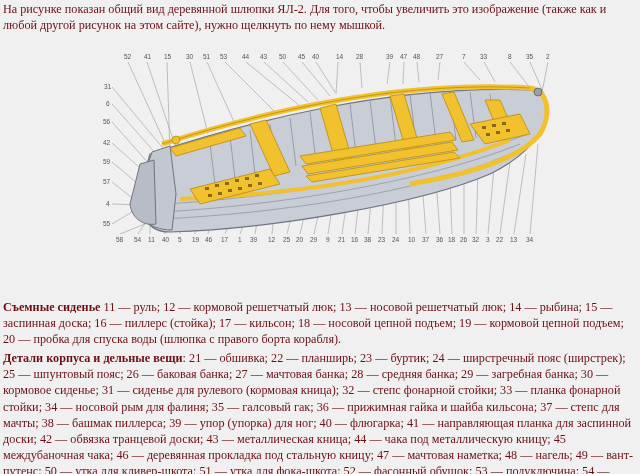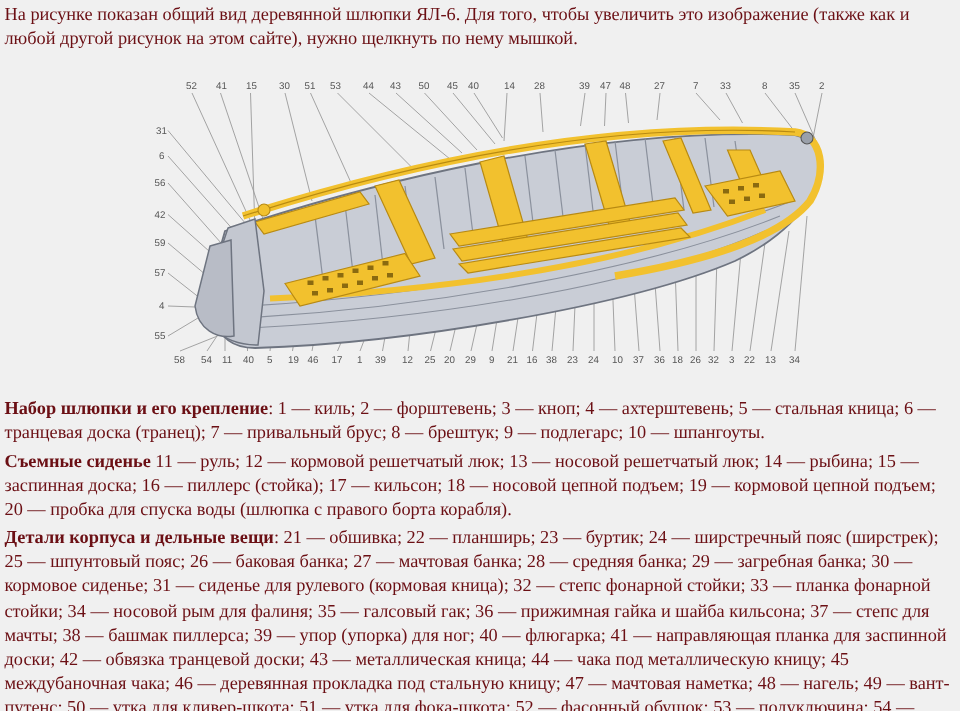--- a/index.html
+++ b/index.html
@@ -20,21 +20,21 @@
     #p1 { top: 264px; }
     #p2 { top: 299px; }
     #p3 { top: 350px; }
     .lbl { font-family: "Liberation Sans", "DejaVu Sans", sans-serif; font-size: 6.5px; fill: #555; }
   </style>
 </head>
 <body>
 
 <div class="page">
 
-  <p class="intro">На рисунке показан общий вид деревянной шлюпки ЯЛ-6. Для того, чтобы увеличить это изображение (также как и любой другой рисунок на этом сайте), нужно щелкнуть по нему мышкой.</p>
+  <p class="intro">На рисунке показан общий вид деревянной шлюпки ЯЛ-2. Для того, чтобы увеличить это изображение (также как и любой другой рисунок на этом сайте), нужно щелкнуть по нему мышкой.</p>
 
   <div class="figure">
     <svg viewBox="0 0 470 205" xmlns="http://www.w3.org/2000/svg">
 
       <g stroke="#9a9a9a" stroke-width="0.6" fill="none">
         <line x1="38" y1="18" x2="80" y2="110"></line>
         <line x1="57" y1="18" x2="88" y2="110"></line>
         <line x1="77" y1="18" x2="80" y2="110"></line>
         <line x1="100" y1="18" x2="118" y2="90"></line>
         <line x1="117" y1="18" x2="145" y2="80"></line>
@@ -237,19 +237,18 @@
         <text x="370" y="198">26</text>
           <text x="382" y="198">32</text>
           <text x="396" y="198">3</text>
         <text x="406" y="198">22</text>
           <text x="420" y="198">13</text>
           <text x="436" y="198">34</text>
       </g>
     </svg>
   </div>
 
-  <p class="para" id="p1"><b>Набор шлюпки и его крепление</b><span>: </span><span>1 — киль; 2 — форштевень; 3 — кноп; 4 — ахтерштевень; 5 — стальная кница; 6 — транцевая доска (транец); 7 — привальный брус; 8 — брештук; 9 — подлегарс; 10 — шпангоуты.</span></p>
 
   <p class="para" id="p2"><b>Съемные сиденье</b><span> </span><span>11 — руль; 12 — кормовой решетчатый люк; 13 — носовой решетчатый люк; 14 — рыбина; 15 — заспинная доска; 16 — пиллерс (стойка); 17 — кильсон; 18 — носовой цепной подъем; 19 — кормовой цепной подъем; 20 — пробка для спуска воды (шлюпка с правого борта корабля).</span></p>
 
   <p class="para" id="p3"><b>Детали корпуса и дельные вещи</b><span>: </span><span>21 — обшивка; 22 — планширь; 23 — буртик; 24 — ширстречный пояс (ширстрек); 25 — шпунтовый пояс; 26 — баковая банка; 27 — мачтовая банка; 28 — средняя банка; 29 — загребная банка; 30 — кормовое сиденье; 31 — сиденье для рулевого (кормовая кница); 32 — степс фонарной стойки; 33 — планка фонарной стойки; 34 — носовой рым для фалиня; 35 — галсовый гак; 36 — прижимная гайка и шайба кильсона; 37 — степс для мачты; 38 — башмак пиллерса; 39 — упор (упорка) для ног; 40 — флюгарка; 41 — направляющая планка для заспинной доски; 42 — обвязка транцевой доски; 43 — металлическая кница; 44 — чака под металлическую кницу; 45 междубаночная чака; 46 — деревянная прокладка под стальную кницу; 47 — мачтовая наметка; 48 — нагель; 49 — вант-путенс; 50 — утка для кливер-шкота; 51 — утка для фока-шкота; 52 — фасонный обушок; 53 — подуключина; 54 — петля руля с оковкой; 55 — перо руля; 56 — головка руля; 57 — отверстие для сорлиня; 58 — стержень для навески руля; кормовой рым для фалиня.</span></p>
 
 </div>
 
 </body></html>

